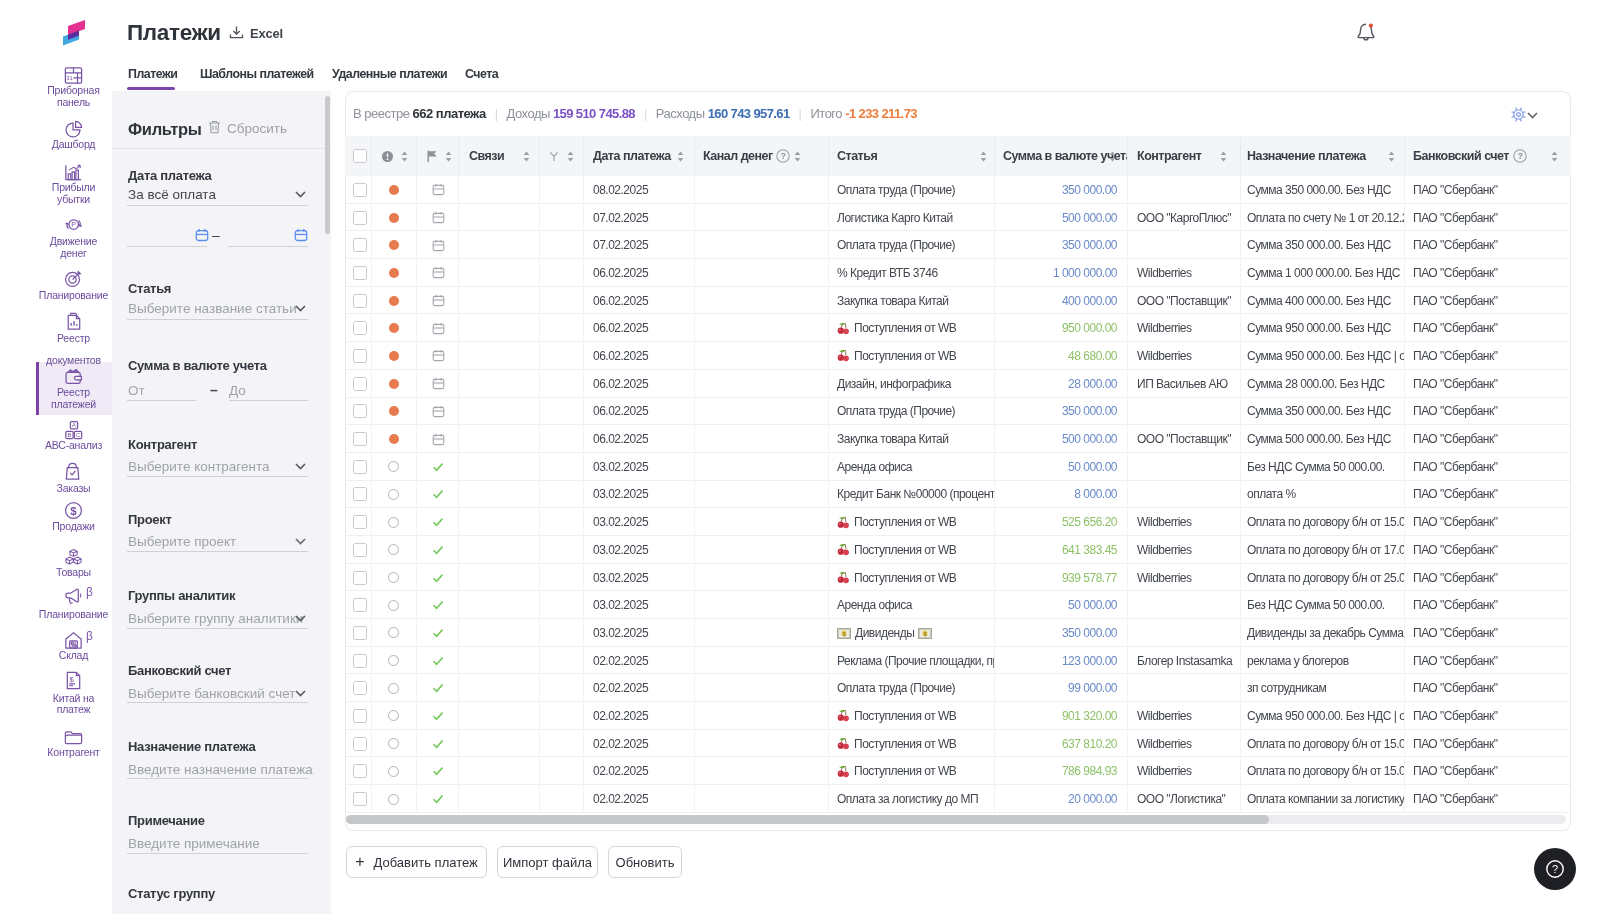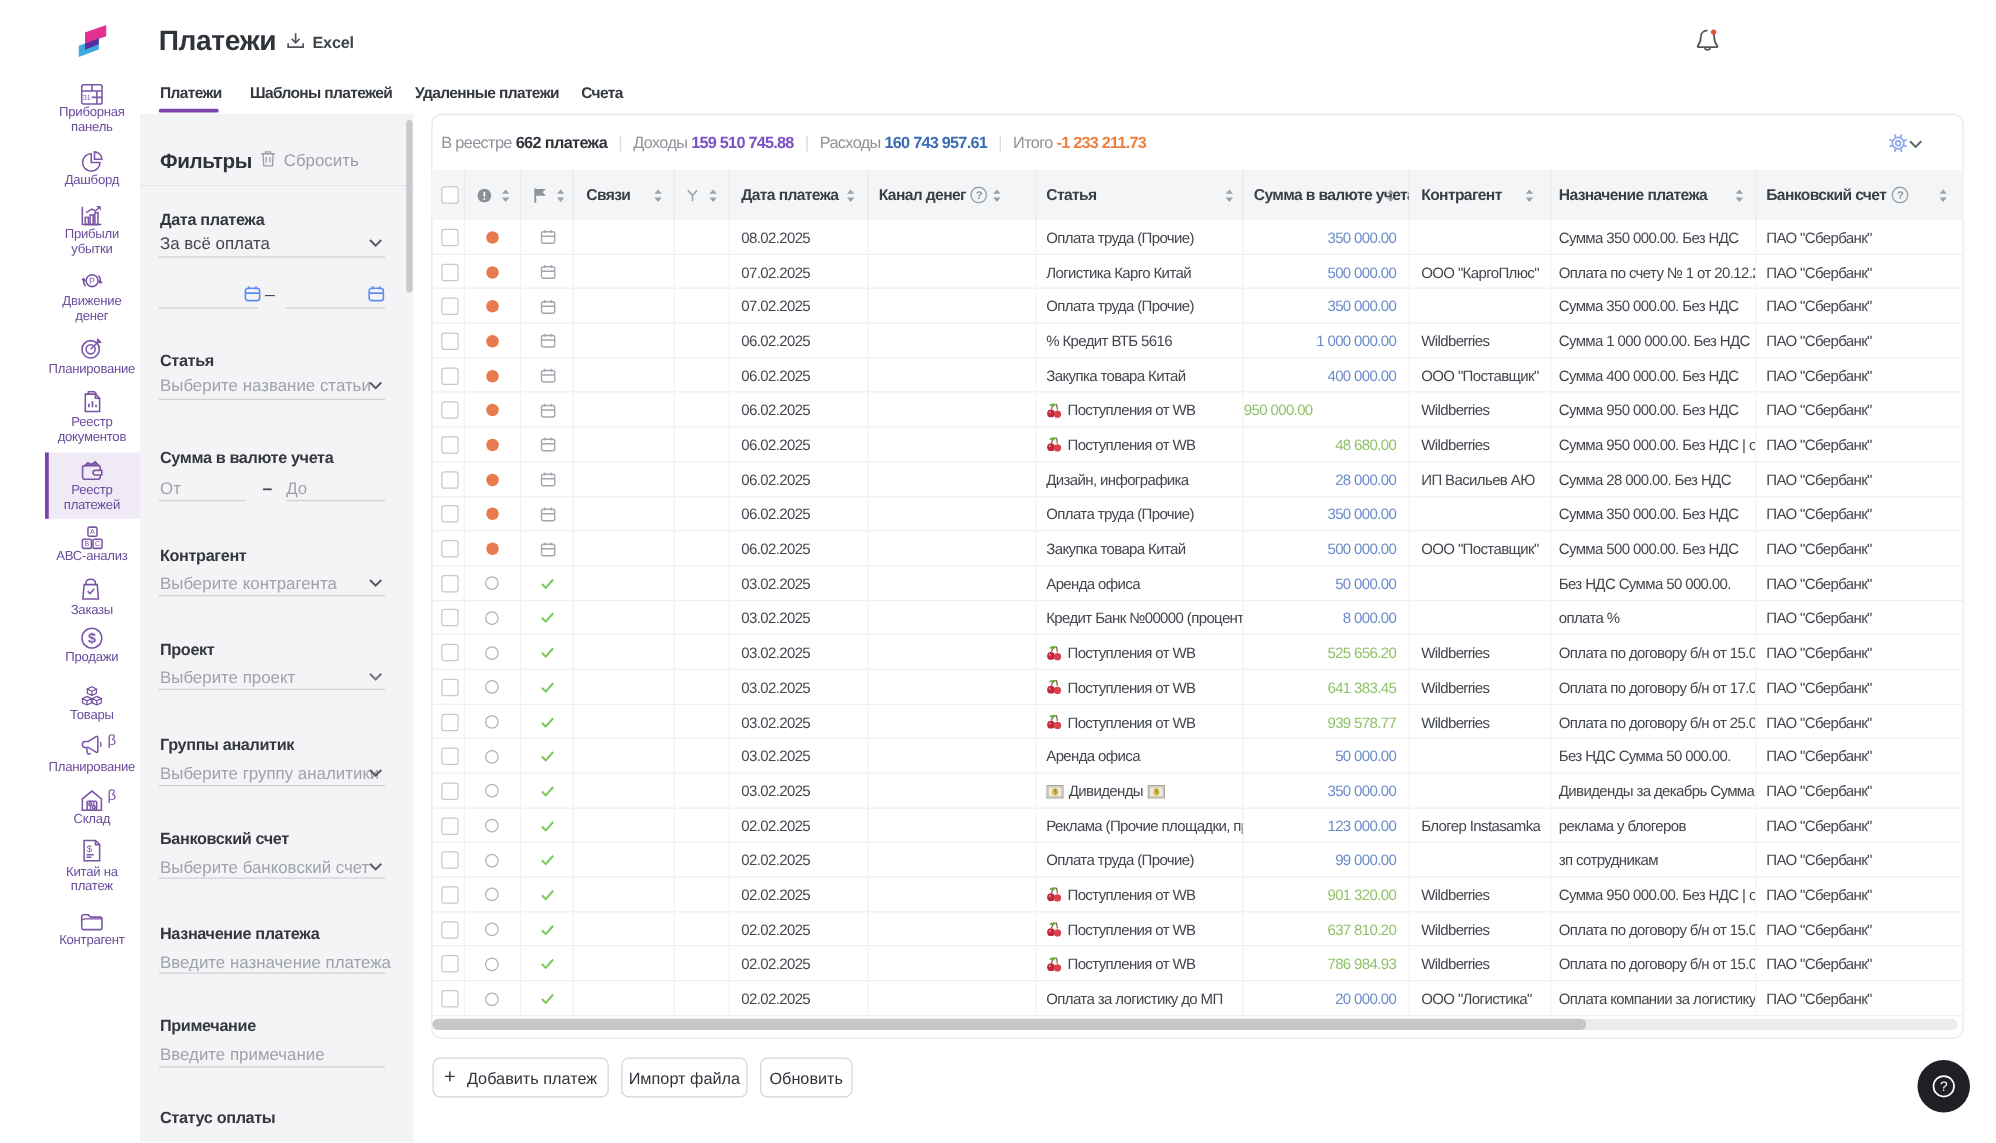--- a/index.html
+++ b/index.html
@@ -60,21 +60,21 @@
       <path d="M15.7 2.6 l3.7 3.7 l-2.6 .8 l-1.9 -1.9 z" fill="#7a55a7" stroke="none"></path>
     </svg></div>
 <div class="abs navlab" style="top:289.5px">Планирование</div>
 <div class="abs" style="left:17px;top:311px;width:113px;text-align:center;line-height:0"><svg width="21" height="21" viewBox="0 0 22 22" fill="none" stroke="#7a55a7" stroke-width="1.3">
       <path d="M5.5 4.5 H14 L17.5 8 V19 H5.5 Z"></path>
       <path d="M14 4.5 V8 H17.5"></path>
       <path d="M8 4.5 V2.5 H13 L15 4.5" stroke-width="1.1"></path>
       <path d="M8.5 15.5 v-3 M11.5 15.5 v-5 M14.5 15.5 v-2" stroke-width="1.4"></path>
     </svg></div>
 <div class="abs navlab" style="top:333px">Реестр</div>
-<div class="abs navlab" style="top:345px">документов</div>
+<div class="abs navlab" style="top:355px">документов</div>
 <div class="abs" style="left:17px;top:366px;width:113px;text-align:center;line-height:0"><svg width="21" height="21" viewBox="0 0 22 22" fill="none" stroke="#7a55a7" stroke-width="1.3">
       <path d="M4.5 7.3 L7.6 4.2 L10.6 5.8 L13.8 3.6 L17 7" fill="#8a68b5" stroke-width="1.2"></path>
       <rect x="3.2" y="6.8" width="14.8" height="11.4" rx="1.8"></rect>
       <path d="M13.8 10.8 H19.3 V14.6 H13.8 C12.7 14.6 12 13.8 12 12.7 C12 11.6 12.7 10.8 13.8 10.8 Z" fill="#f4f4f6"></path>
     </svg></div>
 <div class="abs navlab" style="top:387px">Реестр</div>
 <div class="abs navlab" style="top:399px">платежей</div>
 <div class="abs" style="left:17px;top:420px;width:113px;text-align:center;line-height:0"><svg width="21" height="21" viewBox="0 0 22 22" fill="none" stroke="#7a55a7" stroke-width="1.3">
       <rect x="7.7" y="1.8" width="7.6" height="7.6" rx="1.2"></rect>
       <rect x="3" y="12" width="7.6" height="7.6" rx="1.2"></rect>
@@ -218,21 +218,21 @@
 <div class="abs" style="left:127px;top:702px;width:181px;height:1px;background:#cfd1d5"></div>
 <div class="abs" style="left:295px;top:690px;line-height:0"><svg width="11" height="7" viewBox="0 0 11 7" fill="none" stroke="#555a61" stroke-width="1.6">
       <path d="M1 1 L5.5 5.5 L10 1"></path>
     </svg></div>
 <div class="abs flab" style="top:739px">Назначение платежа</div>
 <div class="abs" style="left:128px;top:762px;font-size:13.5px;color:#9ea3ab">Введите назначение платежа</div>
 <div class="abs" style="left:127px;top:778px;width:181px;height:1px;background:#cfd1d5"></div>
 <div class="abs flab" style="top:813px">Примечание</div>
 <div class="abs" style="left:128px;top:836px;font-size:13.5px;color:#9ea3ab">Введите примечание</div>
 <div class="abs" style="left:127px;top:853px;width:181px;height:1px;background:#cfd1d5"></div>
-<div class="abs flab" style="top:886px">Статус оплаты</div>
+<div class="abs flab" style="top:886px">Статус группу</div>
 <div class="abs" style="left:325px;top:96px;width:5px;height:138px;border-radius:3px;background:#c8c9cc"></div>
 
 <div class="abs" style="left:345px;top:91px;width:1226px;height:740px;background:#fff;border:1px solid #e7e8ea;border-radius:8px"></div>
 <div class="abs" style="left:345px;top:91px;width:1226px;height:740px;overflow:hidden;border-radius:8px">
 
   <div class="abs" style="left:8px;top:100px;font-size:13px;color:#8d9199;top:15px;letter-spacing:-0.5px">В реестре <b style="color:#2f333b">662 платежа</b><span style="color:#d9dbdf;margin:0 9px">|</span>Доходы <b style="color:#7b51c6;letter-spacing:-0.6px">159 510 745.88</b><span style="color:#d9dbdf;margin:0 9px">|</span>Расходы <b style="color:#3c6cb3;letter-spacing:-0.6px">160 743 957.61</b><span style="color:#d9dbdf;margin:0 9px">|</span>Итого <b style="color:#ef7d3d;letter-spacing:-0.6px">-1 233 211.73</b></div>
   <div class="abs" style="left:1166px;top:16px;line-height:0"><svg width="15" height="15" viewBox="0 0 15 15" fill="none" stroke="#8fa7ec" stroke-width="1.4">
         <circle cx="7.5" cy="7.5" r="4.6"></circle>
         <circle cx="7.5" cy="7.5" r="1.9"></circle>
         <path stroke-linecap="round" d="M12.21 9.45 L13.87 10.14 M9.45 12.21 L10.14 13.87 M5.55 12.21 L4.86 13.87 M2.79 9.45 L1.13 10.14 M2.79 5.55 L1.13 4.86 M5.55 2.79 L4.86 1.13 M9.45 2.79 L10.14 1.13 M12.21 5.55 L13.87 4.86"></path>
@@ -462,21 +462,21 @@
             <path d="M3.9 0.9 V3.4 M9.1 0.9 V3.4"></path>
           </svg></span>
       </div>
       <div class="cell" style="left:114px;width:81px"></div>
       <div class="cell" style="left:195px;width:44px"></div>
       <div class="cell" style="left:239px;width:111px">
         <span style="margin-left:9px">06.02.2025</span>
       </div>
       <div class="cell" style="left:350px;width:134px"></div>
       <div class="cell" style="left:484px;width:166px;overflow:hidden">
-        <span style="margin-left:8px;white-space:nowrap;display:flex;align-items:center">% Кредит ВТБ 5616</span>
+        <span style="margin-left:8px;white-space:nowrap;display:flex;align-items:center">% Кредит ВТБ 3746</span>
       </div>
       <div class="cell" style="left:650px;width:133px;justify-content:flex-end">
         <span style="margin-right:10px;color:#6a8aca">1 000 000.00</span>
       </div>
       <div class="cell" style="left:783px;width:113px;overflow:hidden">
         <span style="margin-left:9px;white-space:nowrap">Wildberries</span>
       </div>
       <div class="cell" style="left:896px;width:164px;overflow:hidden">
         <span style="margin-left:6px;white-space:nowrap">Сумма 1 000 000.00. Без НДС</span>
       </div>
@@ -543,21 +543,21 @@
       <div class="cell" style="left:484px;width:166px;overflow:hidden">
         <span style="margin-left:8px;white-space:nowrap;display:flex;align-items:center"><svg class="emo" width="13" height="13" viewBox="0 0 13 13">
             <path d="M4.2 5.5 C4.6 3.2 6.2 1.8 8.2 1.4" stroke="#7a4a28" stroke-width="0.9" fill="none"></path>
             <path d="M8.9 5.8 C8.6 3.8 8.5 2.4 8.2 1.4" stroke="#7a4a28" stroke-width="0.9" fill="none"></path>
             <path d="M8.2 1.4 C6.4 0.4 3.4 0.9 2.2 2.6 C4.4 3.4 6.8 3 8.2 1.4" fill="#6fae3e"></path>
             <circle cx="3.8" cy="8.7" r="3.1" fill="#c3273a"></circle>
             <circle cx="9" cy="9.3" r="2.9" fill="#d8414f"></circle>
             <circle cx="2.9" cy="7.8" r="0.9" fill="#e87f8a"></circle>
           </svg><span style="width:4px;display:inline-block"></span>Поступления от WB</span>
       </div>
-      <div class="cell" style="left:650px;width:133px;">
+      <div class="cell" style="left:650px;width:133px;justify-content:flex-end">
         <span style="margin-right:10px;color:#8fc268">950 000.00</span>
       </div>
       <div class="cell" style="left:783px;width:113px;overflow:hidden">
         <span style="margin-left:9px;white-space:nowrap">Wildberries</span>
       </div>
       <div class="cell" style="left:896px;width:164px;overflow:hidden">
         <span style="margin-left:6px;white-space:nowrap">Сумма 950 000.00. Без НДС</span>
       </div>
       <div class="cell" style="left:1060px;width:166px;border-right:none">
         <span style="margin-left:8px;white-space:nowrap">ПАО "Сбербанк"</span>

